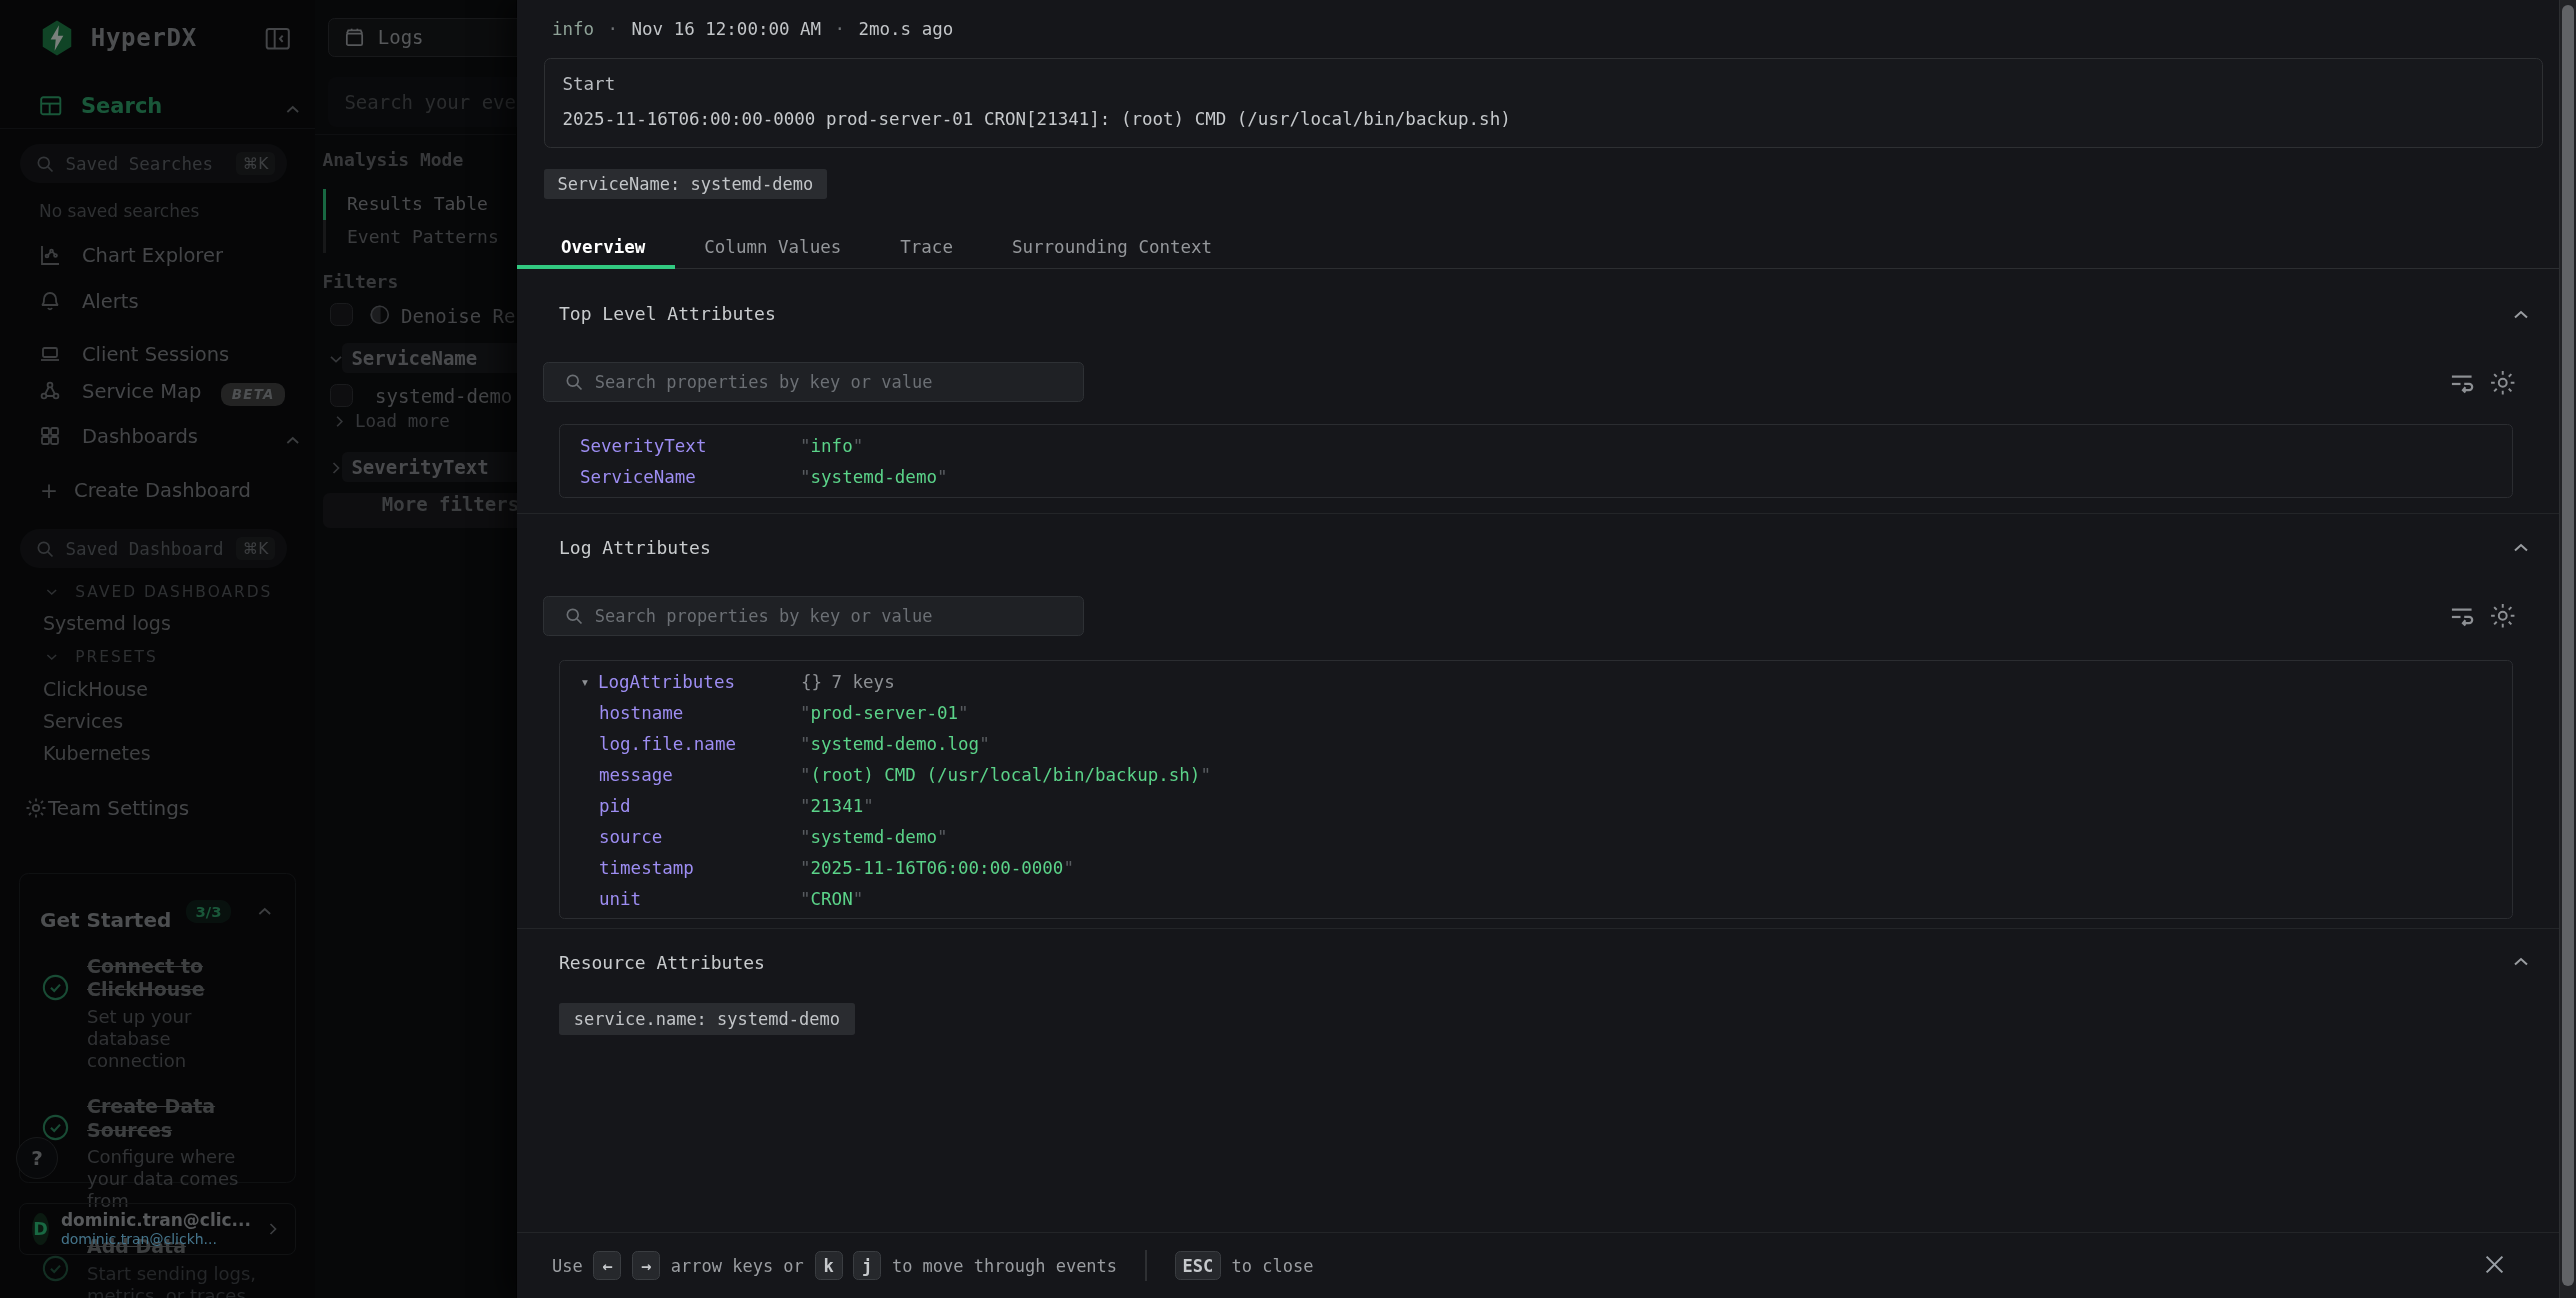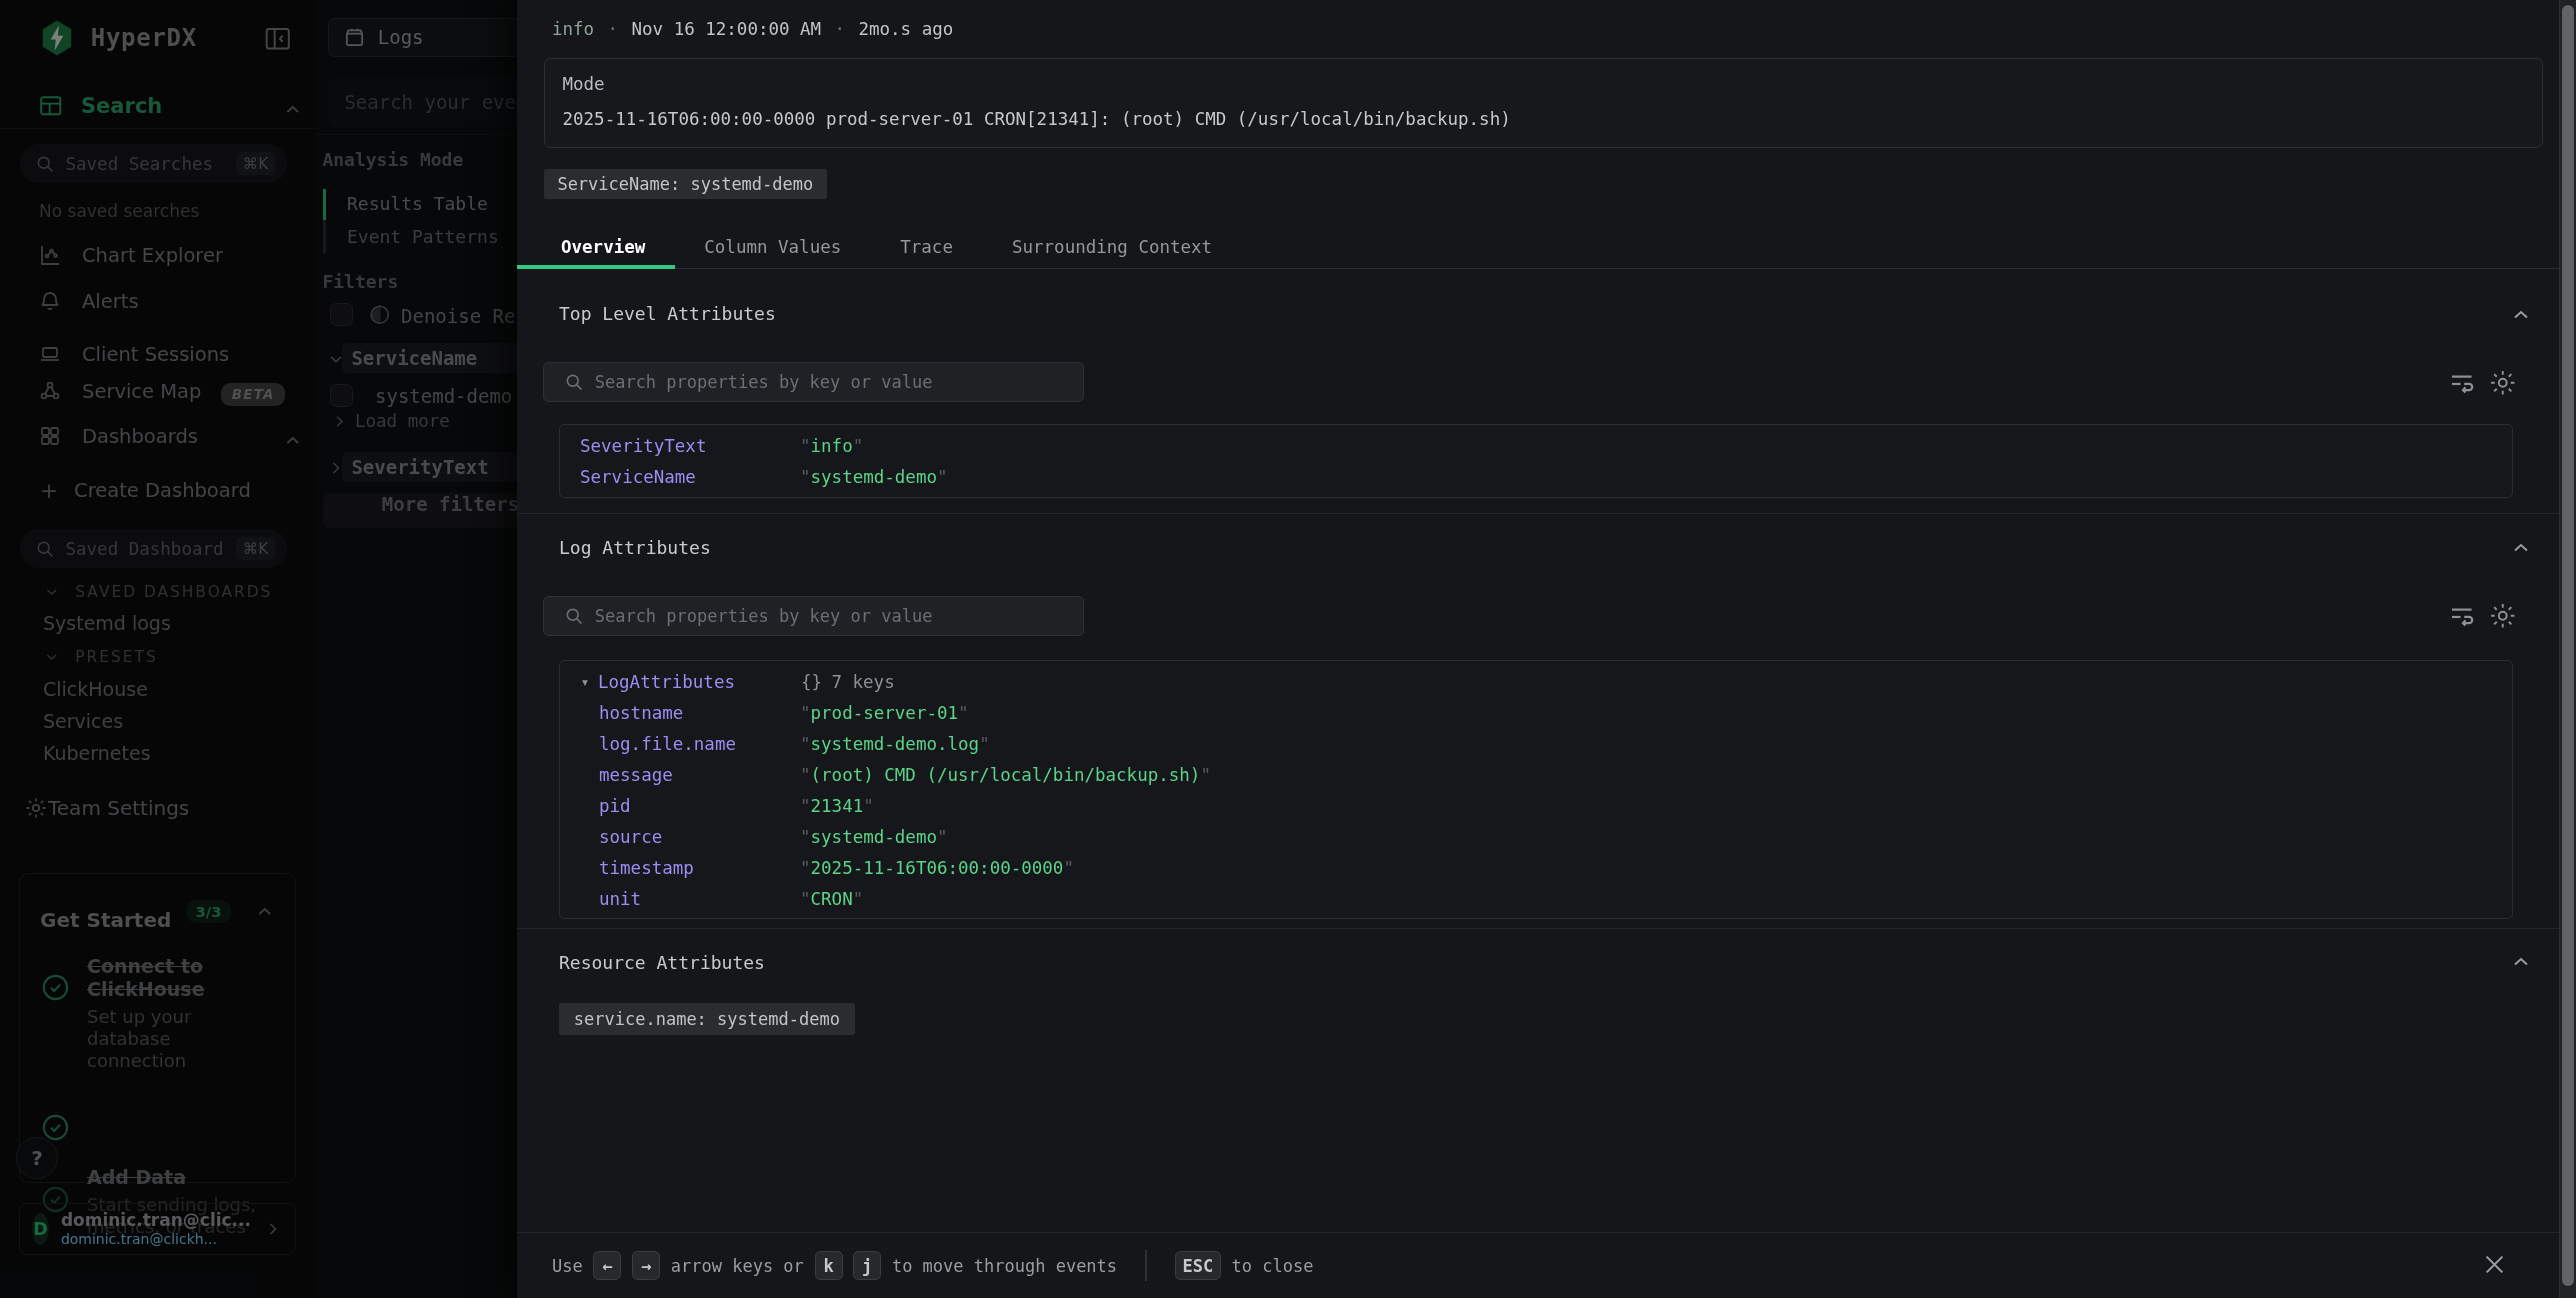--- a/index.html
+++ b/index.html
@@ -257,20 +257,24 @@
       <div class="gs-txt">
         <div class="gs-t">Connect to ClickHouse</div>
         <div class="gs-d">Set up your database connection</div>
       </div>
     </div>
     <div class="gs-item">
       <svg class="gs-check" viewBox="0 0 24 24" fill="none" stroke="currentColor" stroke-width="1.6">
           <circle cx="12" cy="12" r="9"></circle>
           <path d="M8.5 12.2 11 14.7 15.5 9.8"></path>
         </svg>
+      <div class="gs-txt">
+        <div class="gs-t">Create Data Sources</div>
+        <div class="gs-d">Configure where your data comes from</div>
+      </div>
     </div>
     <div class="gs-item dim3">
       <svg class="gs-check" style="color:#245741;" viewBox="0 0 24 24" fill="none" stroke="currentColor" stroke-width="1.6">
           <circle cx="12" cy="12" r="9"></circle>
           <path d="M8.5 12.2 11 14.7 15.5 9.8"></path>
         </svg>
       <div class="gs-txt">
         <div class="gs-t">Add Data</div>
         <div class="gs-d">Start sending logs, metrics, or traces</div>
       </div>
@@ -357,21 +361,21 @@
 
   <div class="ev-header">
     <span class="sev">info</span>
     <span class="hdr-dot">·</span>
     <span class="hdr-txt">Nov 16 12:00:00 AM</span>
     <span class="hdr-dot">·</span>
     <span class="hdr-txt">2mo.s ago</span>
   </div>
 
   <div class="body-box">
-    <div class="body-label">Mode</div>
+    <div class="body-label">Start</div>
     <div class="body-text">2025-11-16T06:00:00-0000 prod-server-01 CRON[21341]: (root) CMD (/usr/local/bin/backup.sh)</div>
   </div>
 
   <div class="tag-chip">ServiceName: systemd-demo</div>
 
   <nav class="tabs">
     <div class="tab active">Overview</div>
     <div class="tab">Column Values</div>
     <div class="tab">Trace</div>
     <div class="tab">Surrounding Context</div>

